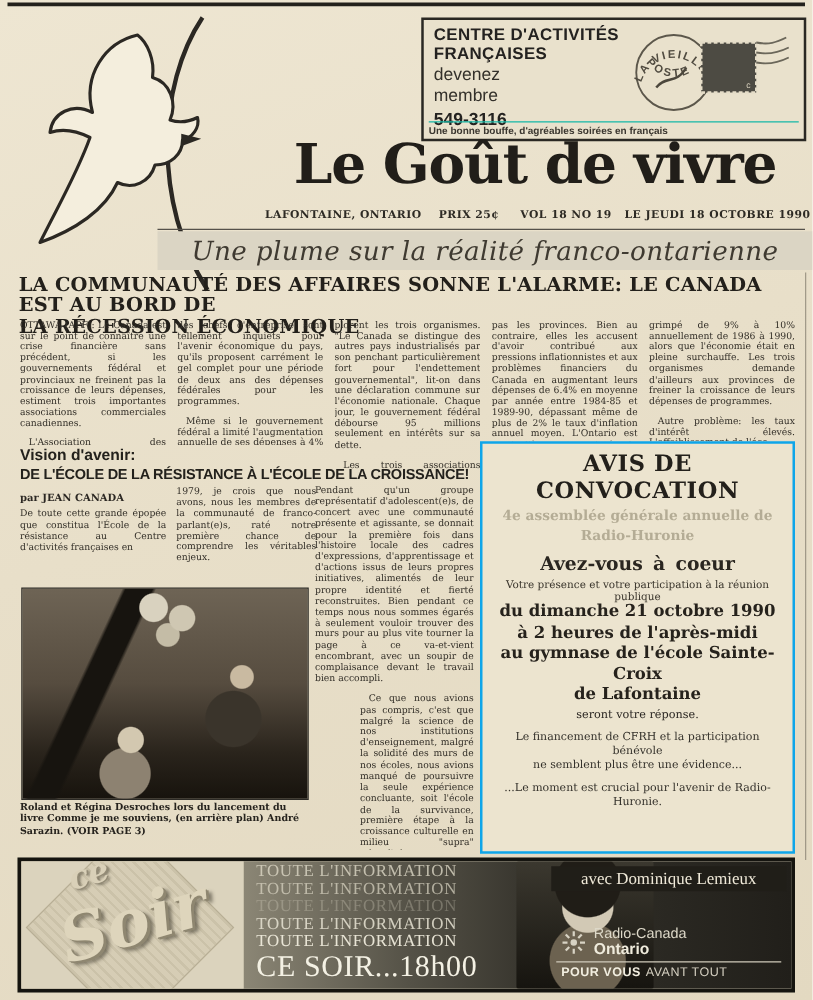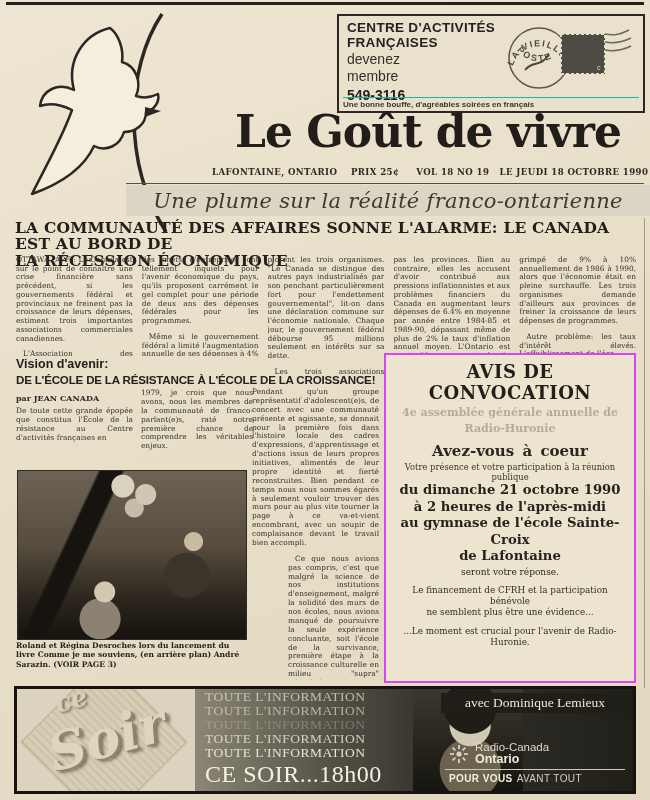--- a/index.html
+++ b/index.html
@@ -62,21 +62,21 @@
       radial-gradient(circle at 77% 42%, #c9baa1 0 9px, transparent 10px),
       radial-gradient(circle at 74% 62%, #3a342b 0 22px, transparent 23px),
       radial-gradient(circle at 38% 72%, #d3c8b0 0 10px, transparent 11px),
       radial-gradient(circle at 36% 88%, #8d8271 0 20px, transparent 21px),
       linear-gradient(115deg, transparent 26%, #17140f 27% 34%, transparent 35%),
       linear-gradient(180deg,#6e6455 0%,#564c3f 45%,#2a241c 78%,#17130d 100%);}
   .caption{position:absolute;left:16px;top:641px;width:232px;font-size:7.6px;font-weight:bold;
     line-height:1.25;color:#26231e;}
 
   
-  .avis{position:absolute;left:384px;top:353px;width:252px;height:330px;border:2px solid #d946ef;
+  .avis{position:absolute;left:384px;top:353px;width:252px;height:330px;border:2px solid #0ea5e9;
     background:#ece4cf;text-align:center;overflow:hidden;padding:6px 5px 0 5px;box-sizing:border-box;}
   .a-title{font-size:18px;font-weight:bold;letter-spacing:.5px;color:#23201b;}
   .a-sub{font-size:11px;font-weight:bold;color:#b4ac95;line-height:1.2;margin-top:3px;}
   .a-q{font-size:15px;font-weight:bold;color:#2a2620;margin-top:7px;line-height:1.2;word-spacing:3px;}
   .a-small{font-size:8.4px;margin-top:2px;color:#3a352c;}
   .a-when{font-size:13.2px;font-weight:bold;line-height:1.25;color:#26221c;}
   .a-answer{font-size:9px;margin-top:2px;}
   .a-p{font-size:8.8px;line-height:1.25;margin-top:8px;color:#33302a;}
 
   

